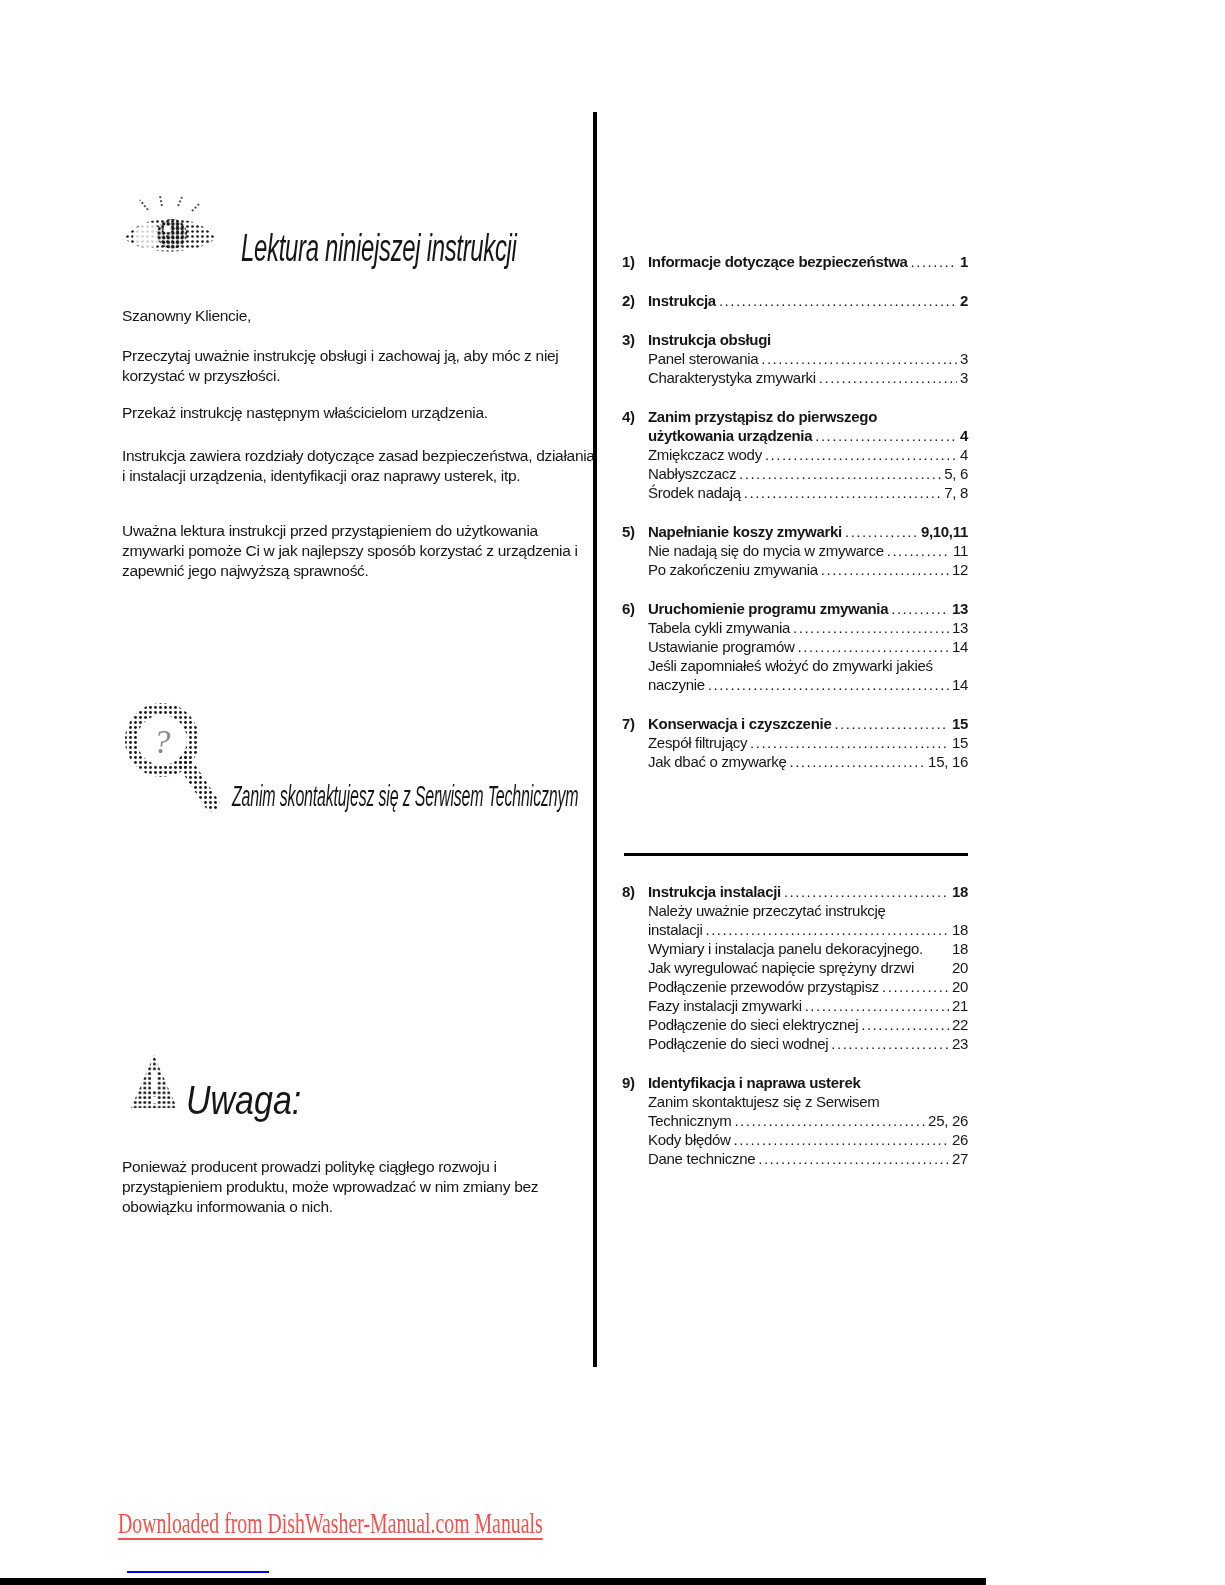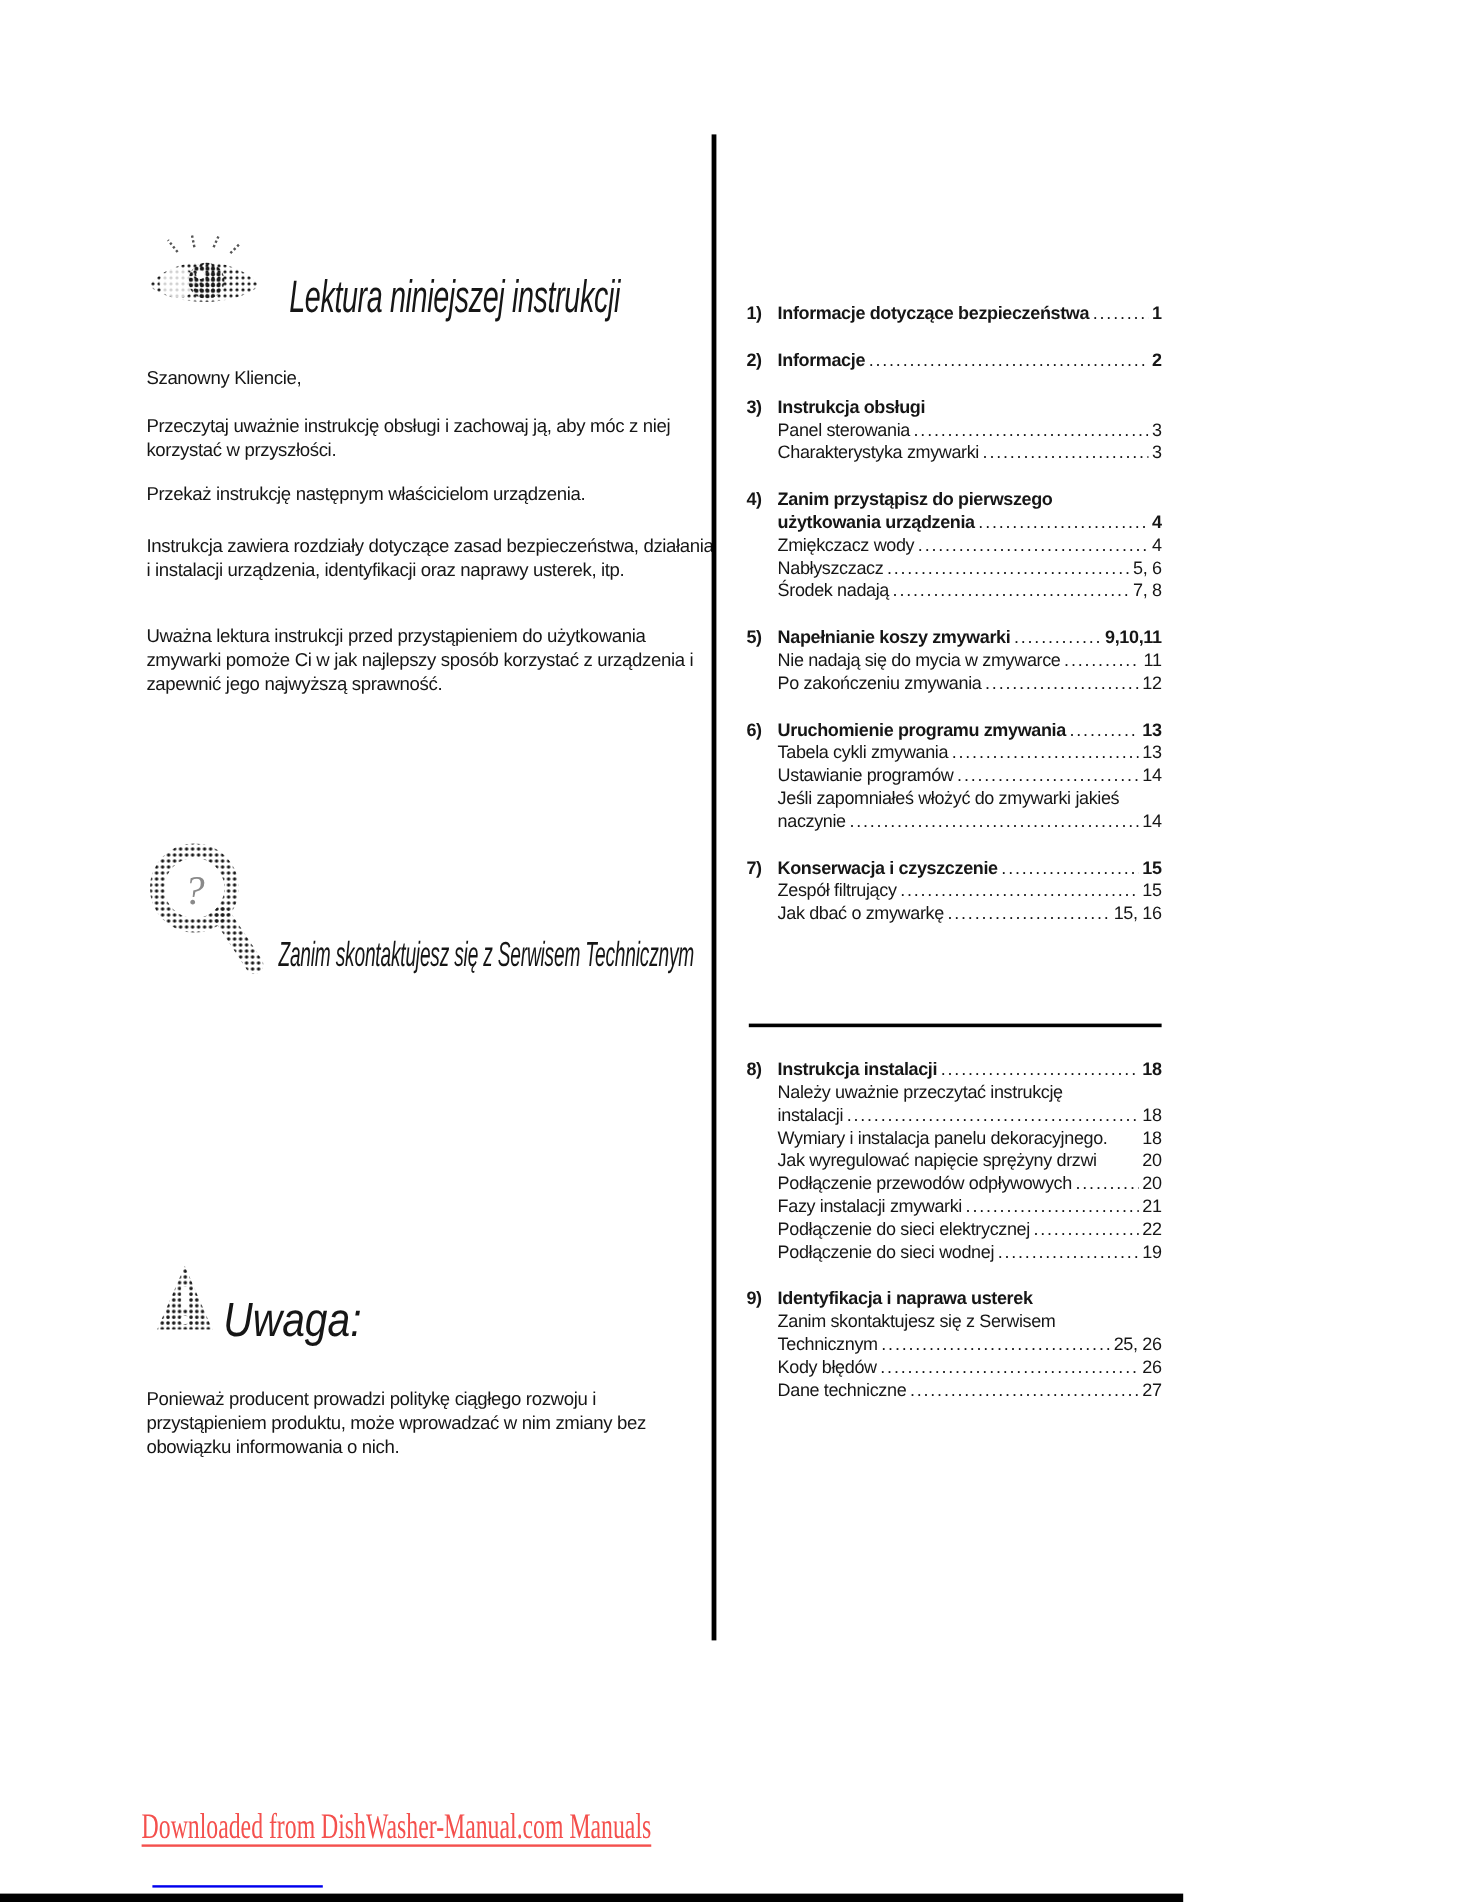--- a/index.html
+++ b/index.html
@@ -135,21 +135,21 @@
         <div class="toc-row">
           <span class="toc-num b">1)</span>
           <span class="toc-text b">Informacje dotyczące bezpieczeństwa</span>
           <span class="toc-dots"></span>
           <span class="toc-page b">1</span>
         </div>
       </div>
       <div class="toc-section">
         <div class="toc-row">
           <span class="toc-num b">2)</span>
-          <span class="toc-text b">Informacje</span>
+          <span class="toc-text b">Instrukcja</span>
           <span class="toc-dots"></span>
           <span class="toc-page b">2</span>
         </div>
       </div>
       <div class="toc-section">
         <div class="toc-row">
           <span class="toc-num b">3)</span>
           <span class="toc-text b">Instrukcja obsługi</span>
         </div>
         <div class="toc-row cont">
@@ -271,38 +271,38 @@
           <span class="toc-text">Wymiary i instalacja panelu dekoracyjnego.</span>
           <span class="toc-dots nodots"></span>
           <span class="toc-page">18</span>
         </div>
         <div class="toc-row cont">
           <span class="toc-text">Jak wyregulować napięcie sprężyny drzwi</span>
           <span class="toc-dots nodots"></span>
           <span class="toc-page">20</span>
         </div>
         <div class="toc-row cont">
-          <span class="toc-text">Podłączenie przewodów odpływowych</span>
+          <span class="toc-text">Podłączenie przewodów przystąpisz</span>
           <span class="toc-dots"></span>
           <span class="toc-page">20</span>
         </div>
         <div class="toc-row cont">
           <span class="toc-text">Fazy instalacji zmywarki</span>
           <span class="toc-dots"></span>
           <span class="toc-page">21</span>
         </div>
         <div class="toc-row cont">
           <span class="toc-text">Podłączenie do sieci elektrycznej</span>
           <span class="toc-dots"></span>
           <span class="toc-page">22</span>
         </div>
         <div class="toc-row cont">
           <span class="toc-text">Podłączenie do sieci wodnej</span>
           <span class="toc-dots"></span>
-          <span class="toc-page">19</span>
+          <span class="toc-page">23</span>
         </div>
       </div>
       <div class="toc-section">
         <div class="toc-row">
           <span class="toc-num b">9)</span>
           <span class="toc-text b">Identyfikacja i naprawa usterek</span>
         </div>
         <div class="toc-row cont">
           <span class="toc-text">Zanim skontaktujesz się z Serwisem</span>
         </div>

